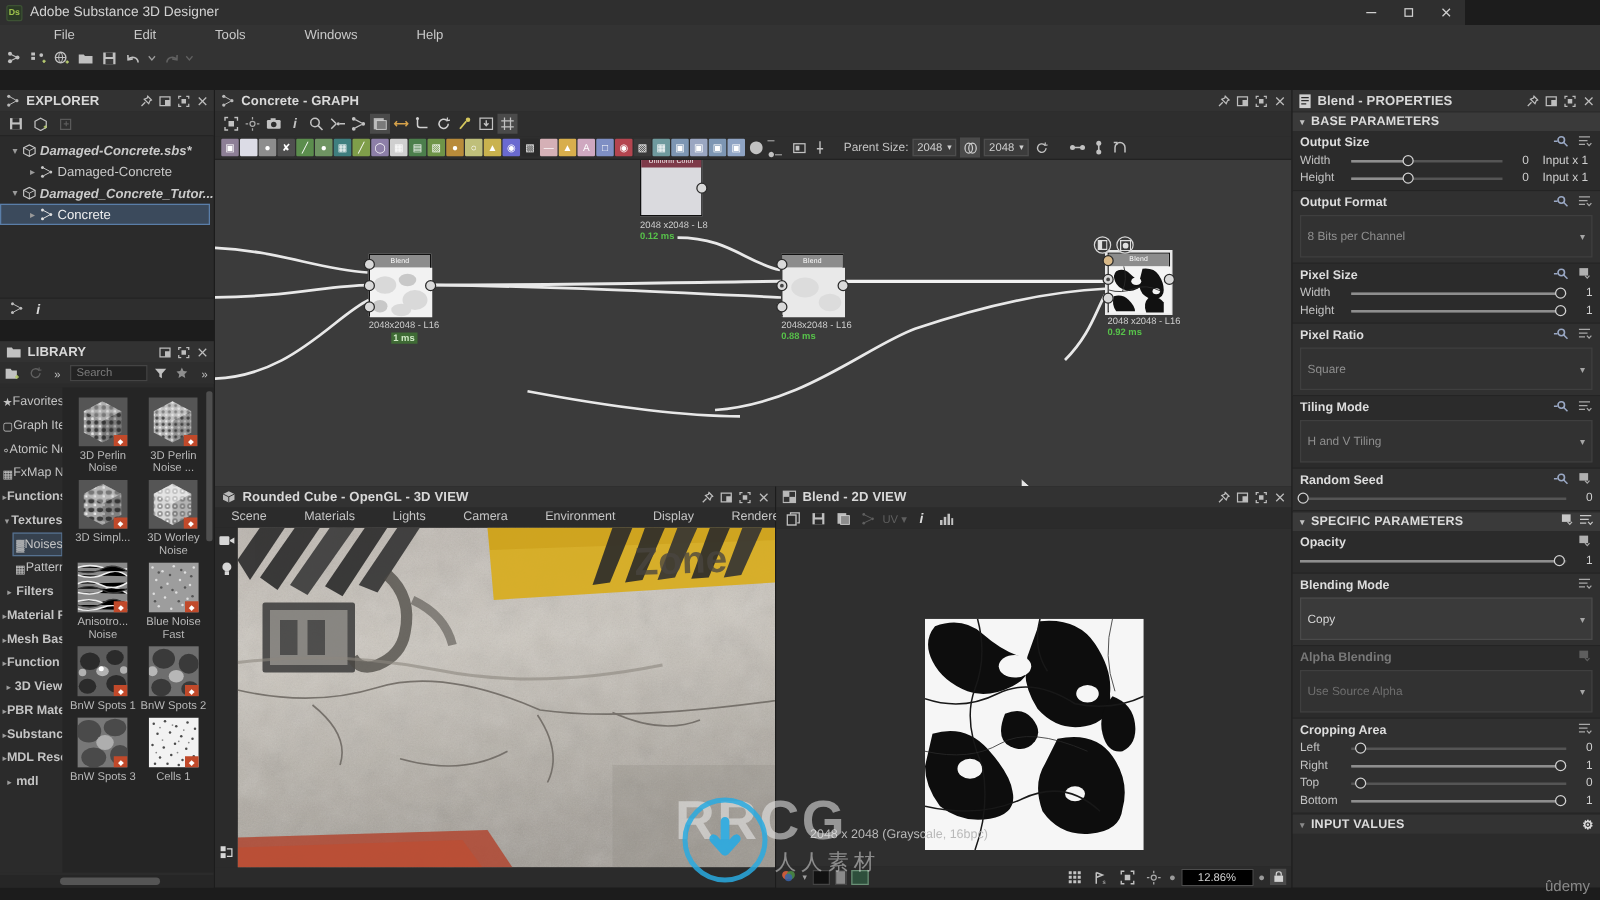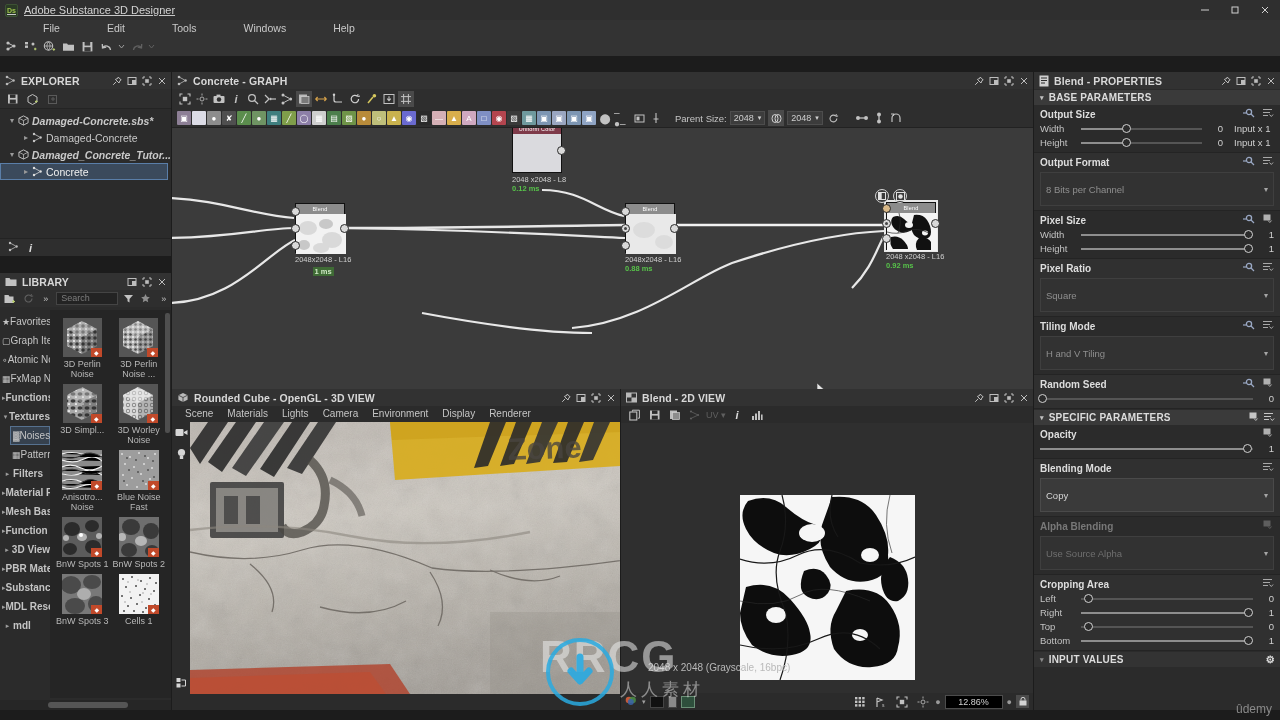--- a/index.html
+++ b/index.html
@@ -8,22 +8,22 @@
     background: #1c1c1c;
     font-family: "Liberation Sans", sans-serif;
     font-size: 11px;
     color: #c8c8c8;
     overflow: hidden;
   }
   .app { position: relative; width: 1280px; height: 720px; }
 
   
   .titlebar {
-    position: absolute; left: 0; top: 0; width: 1280px; height: 20px;
-    background: #2f2f2f; display: flex; align-items: center; text-decoration: underline;
+    position: absolute; left: 0; top: 0; width: 1172px; height: 20px;
+    background: #2f2f2f; display: flex; align-items: center;
   }
   .app-logo {
     width: 13px; height: 13px; margin-left: 5px; margin-right: 6px;
     background: #2b3a26; border: 1px solid #3d5234; border-radius: 2px;
     color: #9ec24c; font-size: 7px; font-weight: bold;
     display: flex; align-items: center; justify-content: center;
     font-family: "Liberation Sans", sans-serif;
   }
   .title-text { font-size: 11px; color: #d2d2d2; }
   .win-btns { margin-left: auto; display: flex; height: 20px; }
@@ -153,21 +153,21 @@
   .port { position:absolute; width:9px; height:9px; border-radius:50%; background:#d9d9d9; border:1px solid #2a2a2a;}
   .nsel { outline: 2px solid #e8e8e8; }
   .nbadge {
     position:absolute; width:14px; height:14px; border-radius:50%; background:#3a3a3a;
     border:1px solid #d6d6d6; display:flex; align-items:center; justify-content:center;
     font-size:8px; color:#e0e0e0;
   }
 
   
   #view3d { left: 172px; top: 389px; width: 448px; height: 321px; }
-  .v3-menu { height: 16px; background:#2b2b2b; display:flex; align-items:center; gap:0px; padding-left:6px;}
+  .v3-menu { height: 16px; background:#2b2b2b; display:flex; align-items:center; gap:16px; padding-left:6px;}
   .v3-menu span { padding: 0 7px; font-size:10px; color:#c5c5c5; line-height:16px;}
   .v3-canvas { position:absolute; left:0; top:33px; right:0; bottom:16px; overflow:hidden; }
   .v3-left {
     position:absolute; left:0; top:0; width:18px; height:100%; background:#2b2b2b; z-index:4;
     display:flex; flex-direction:column; align-items:center; padding-top:5px; gap:8px;
   }
   .v3-left .vic { color:#d6d6d6; font-size:10px; }
   .v3-bottom {
     position:absolute; left:0; bottom:0; right:0; height:16px; background:#2b2b2b;
     display:flex; align-items:center; padding-left:6px; gap:5px;

